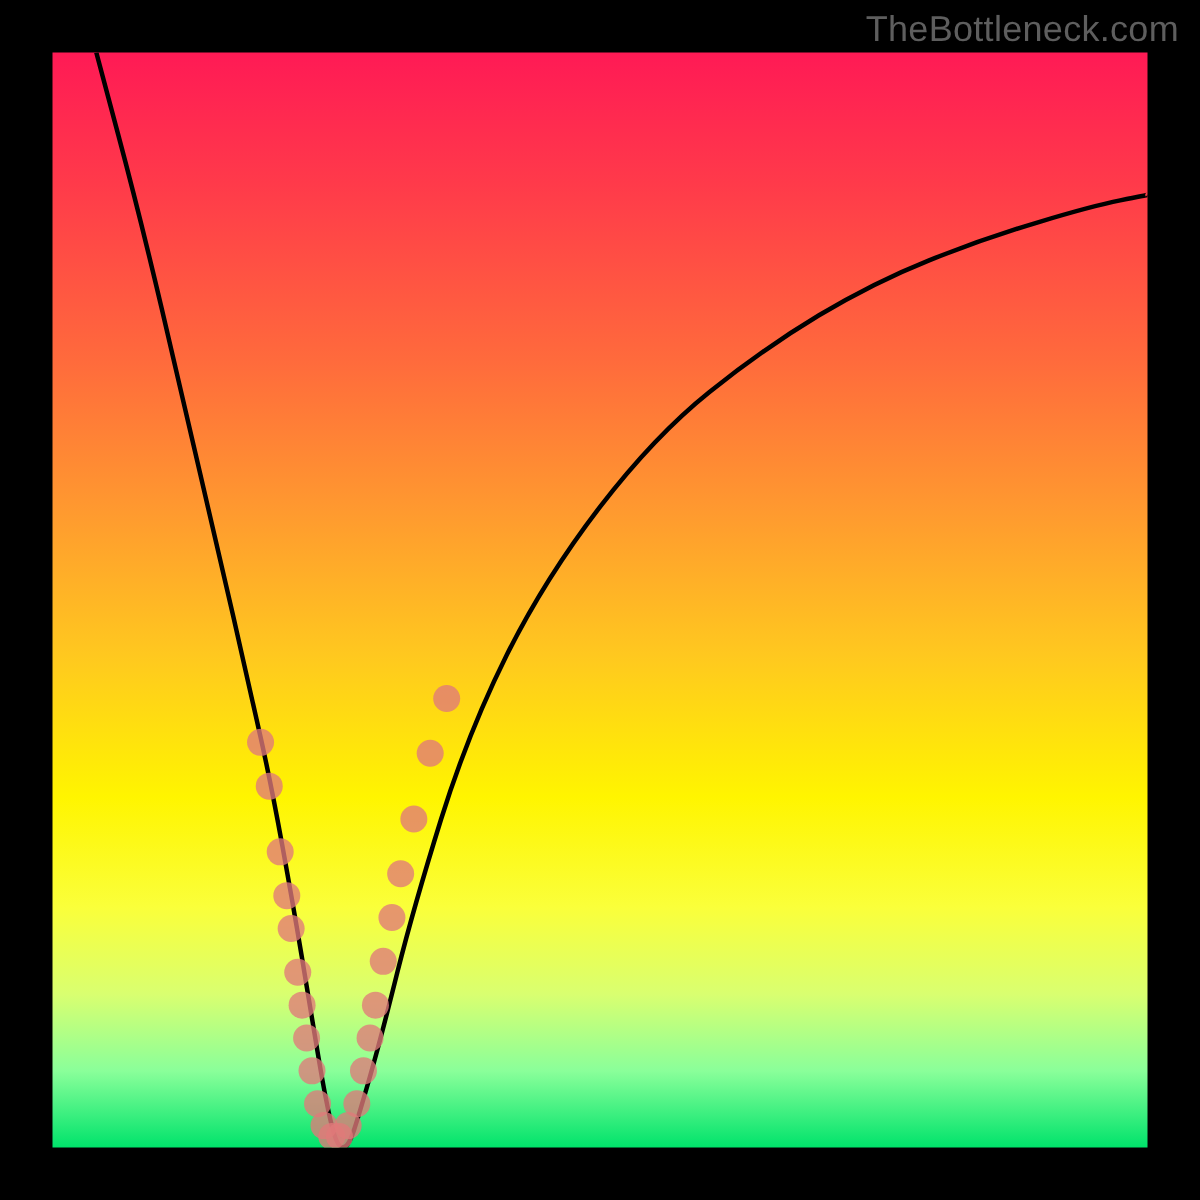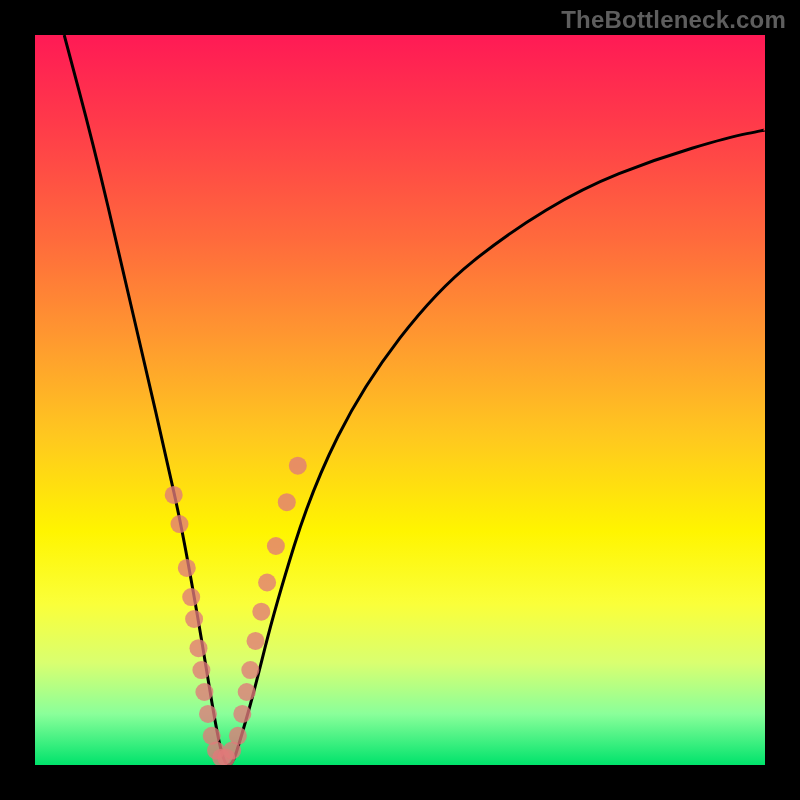--- a/index.html
+++ b/index.html
@@ -39,21 +39,21 @@
       #00e36b 100%
     );
   }
   .watermark {
     position: absolute;
     top: 6px;
     right: 14px;
     color: #5e5e5e;
     font-size: 24px;
     letter-spacing: 0.2px;
-    font-weight: 700;
+    font-weight: 400;
   }
   svg.curve {
     position: absolute;
     left: 0;
     top: 0;
     width: 730px;
     height: 730px;
   }
   .dot {
     fill: #e07a7a;

